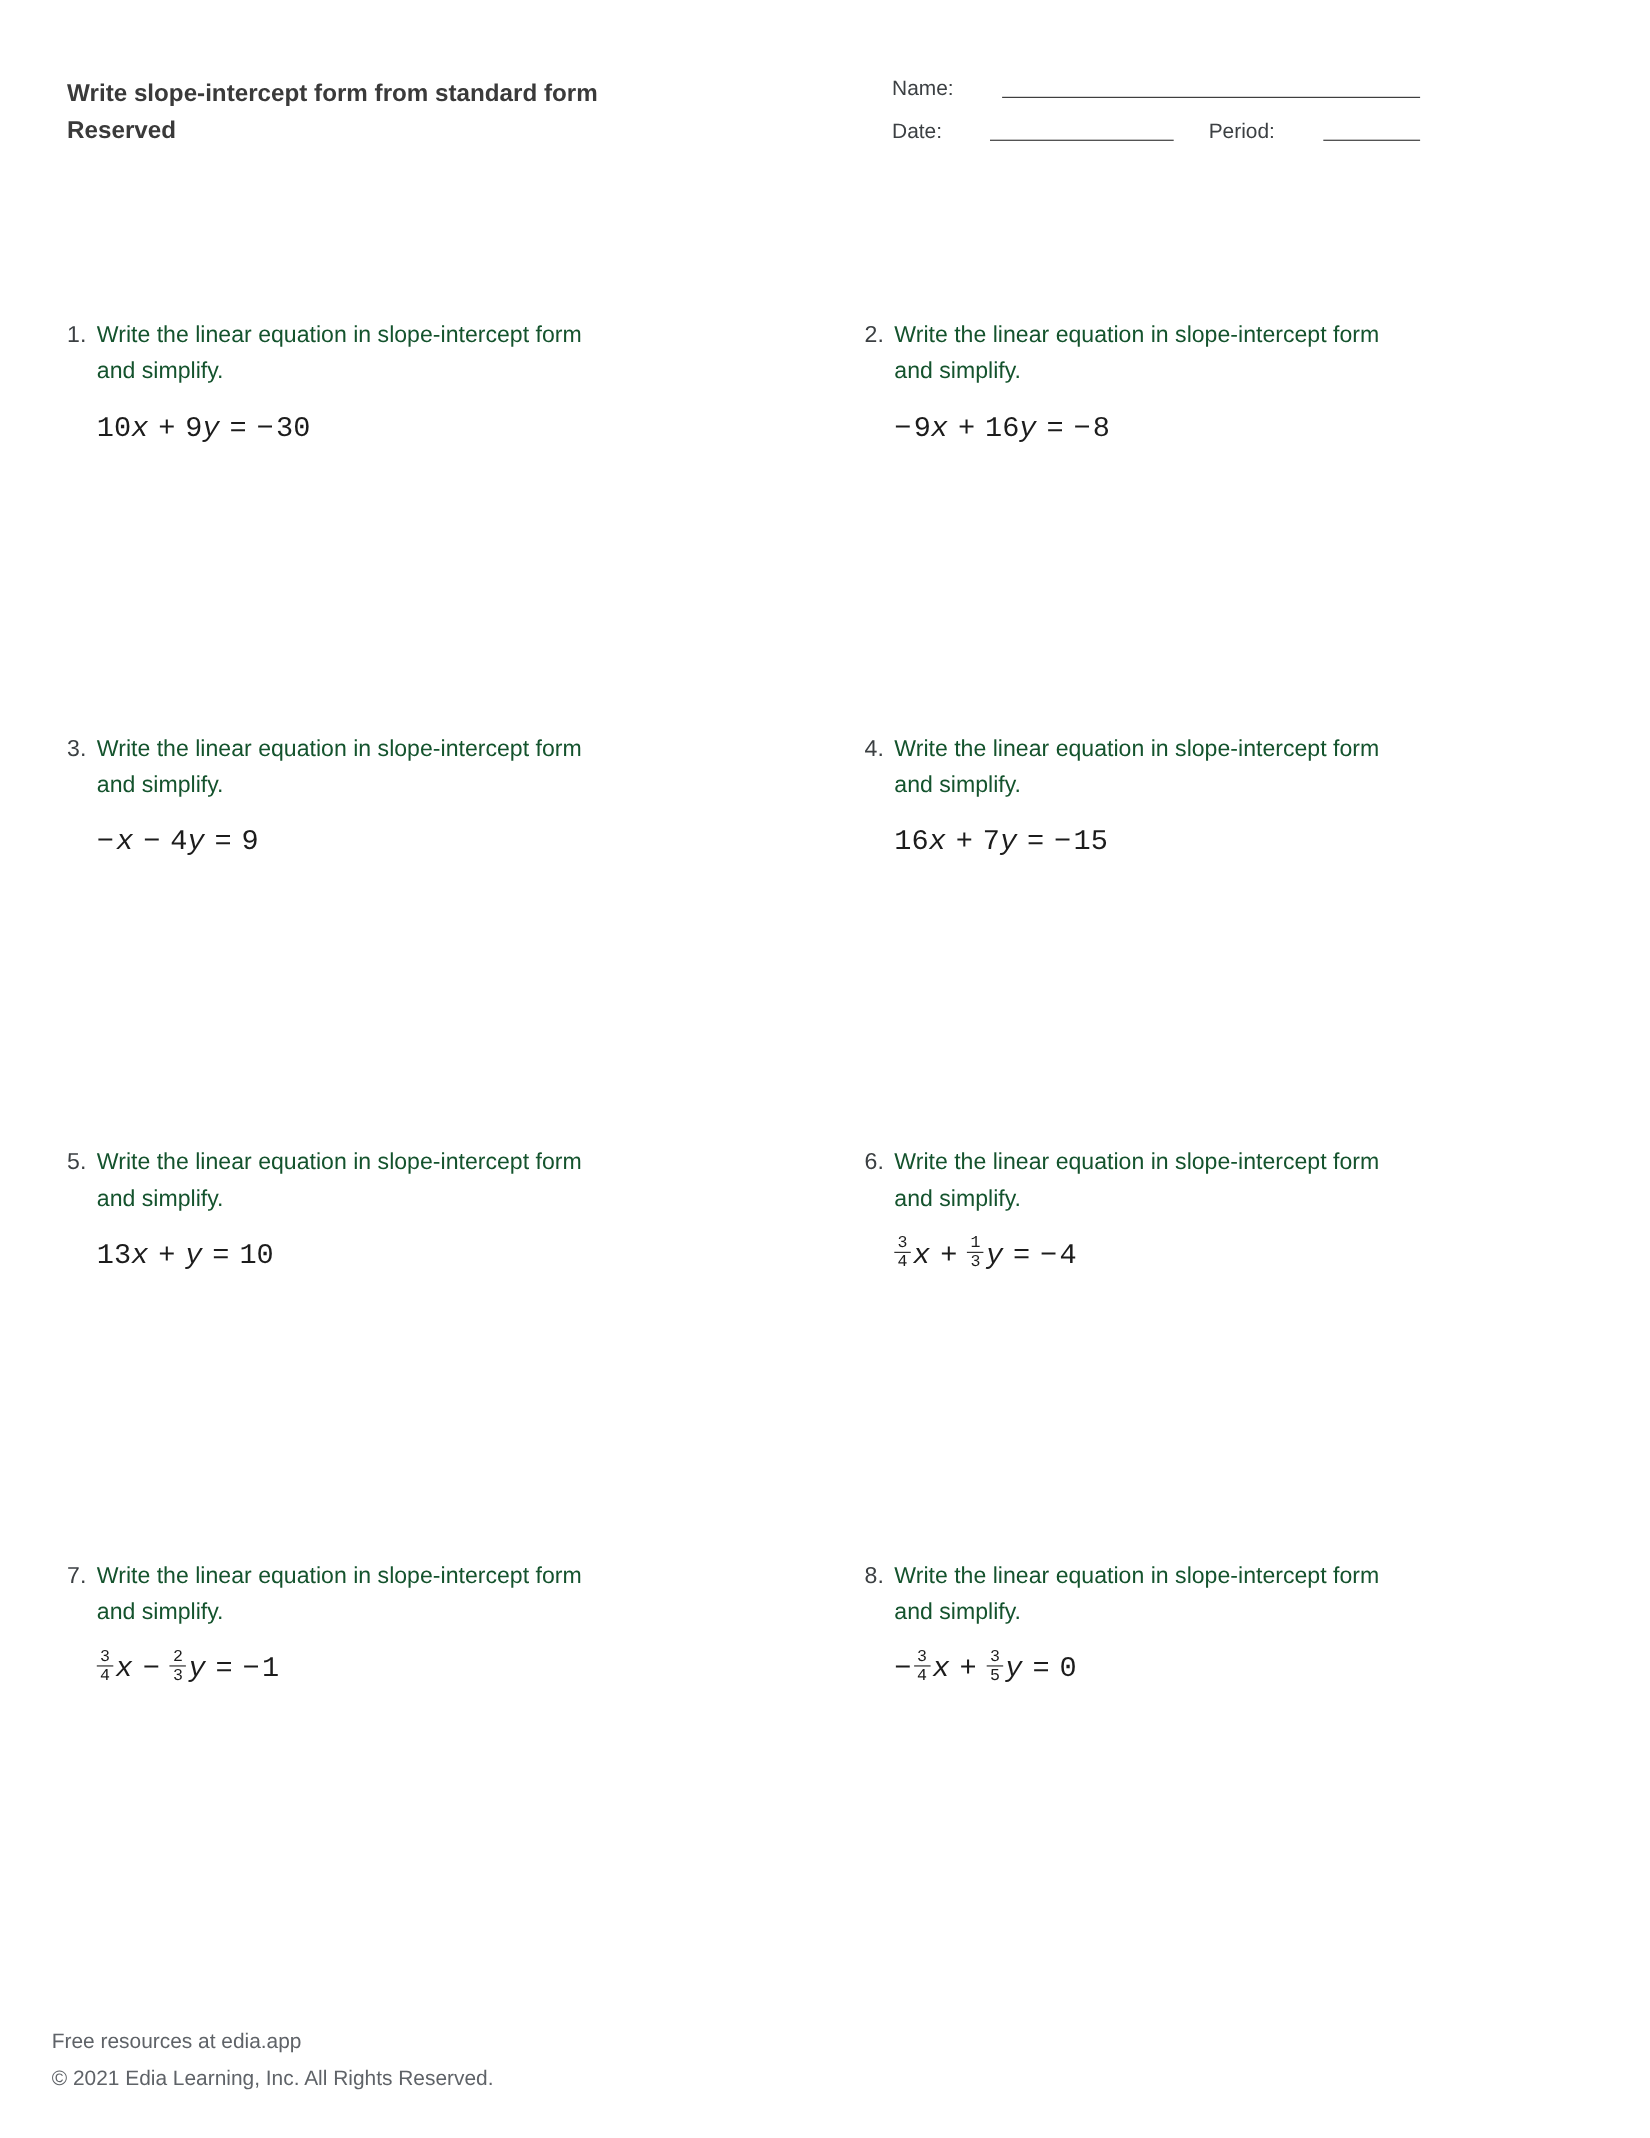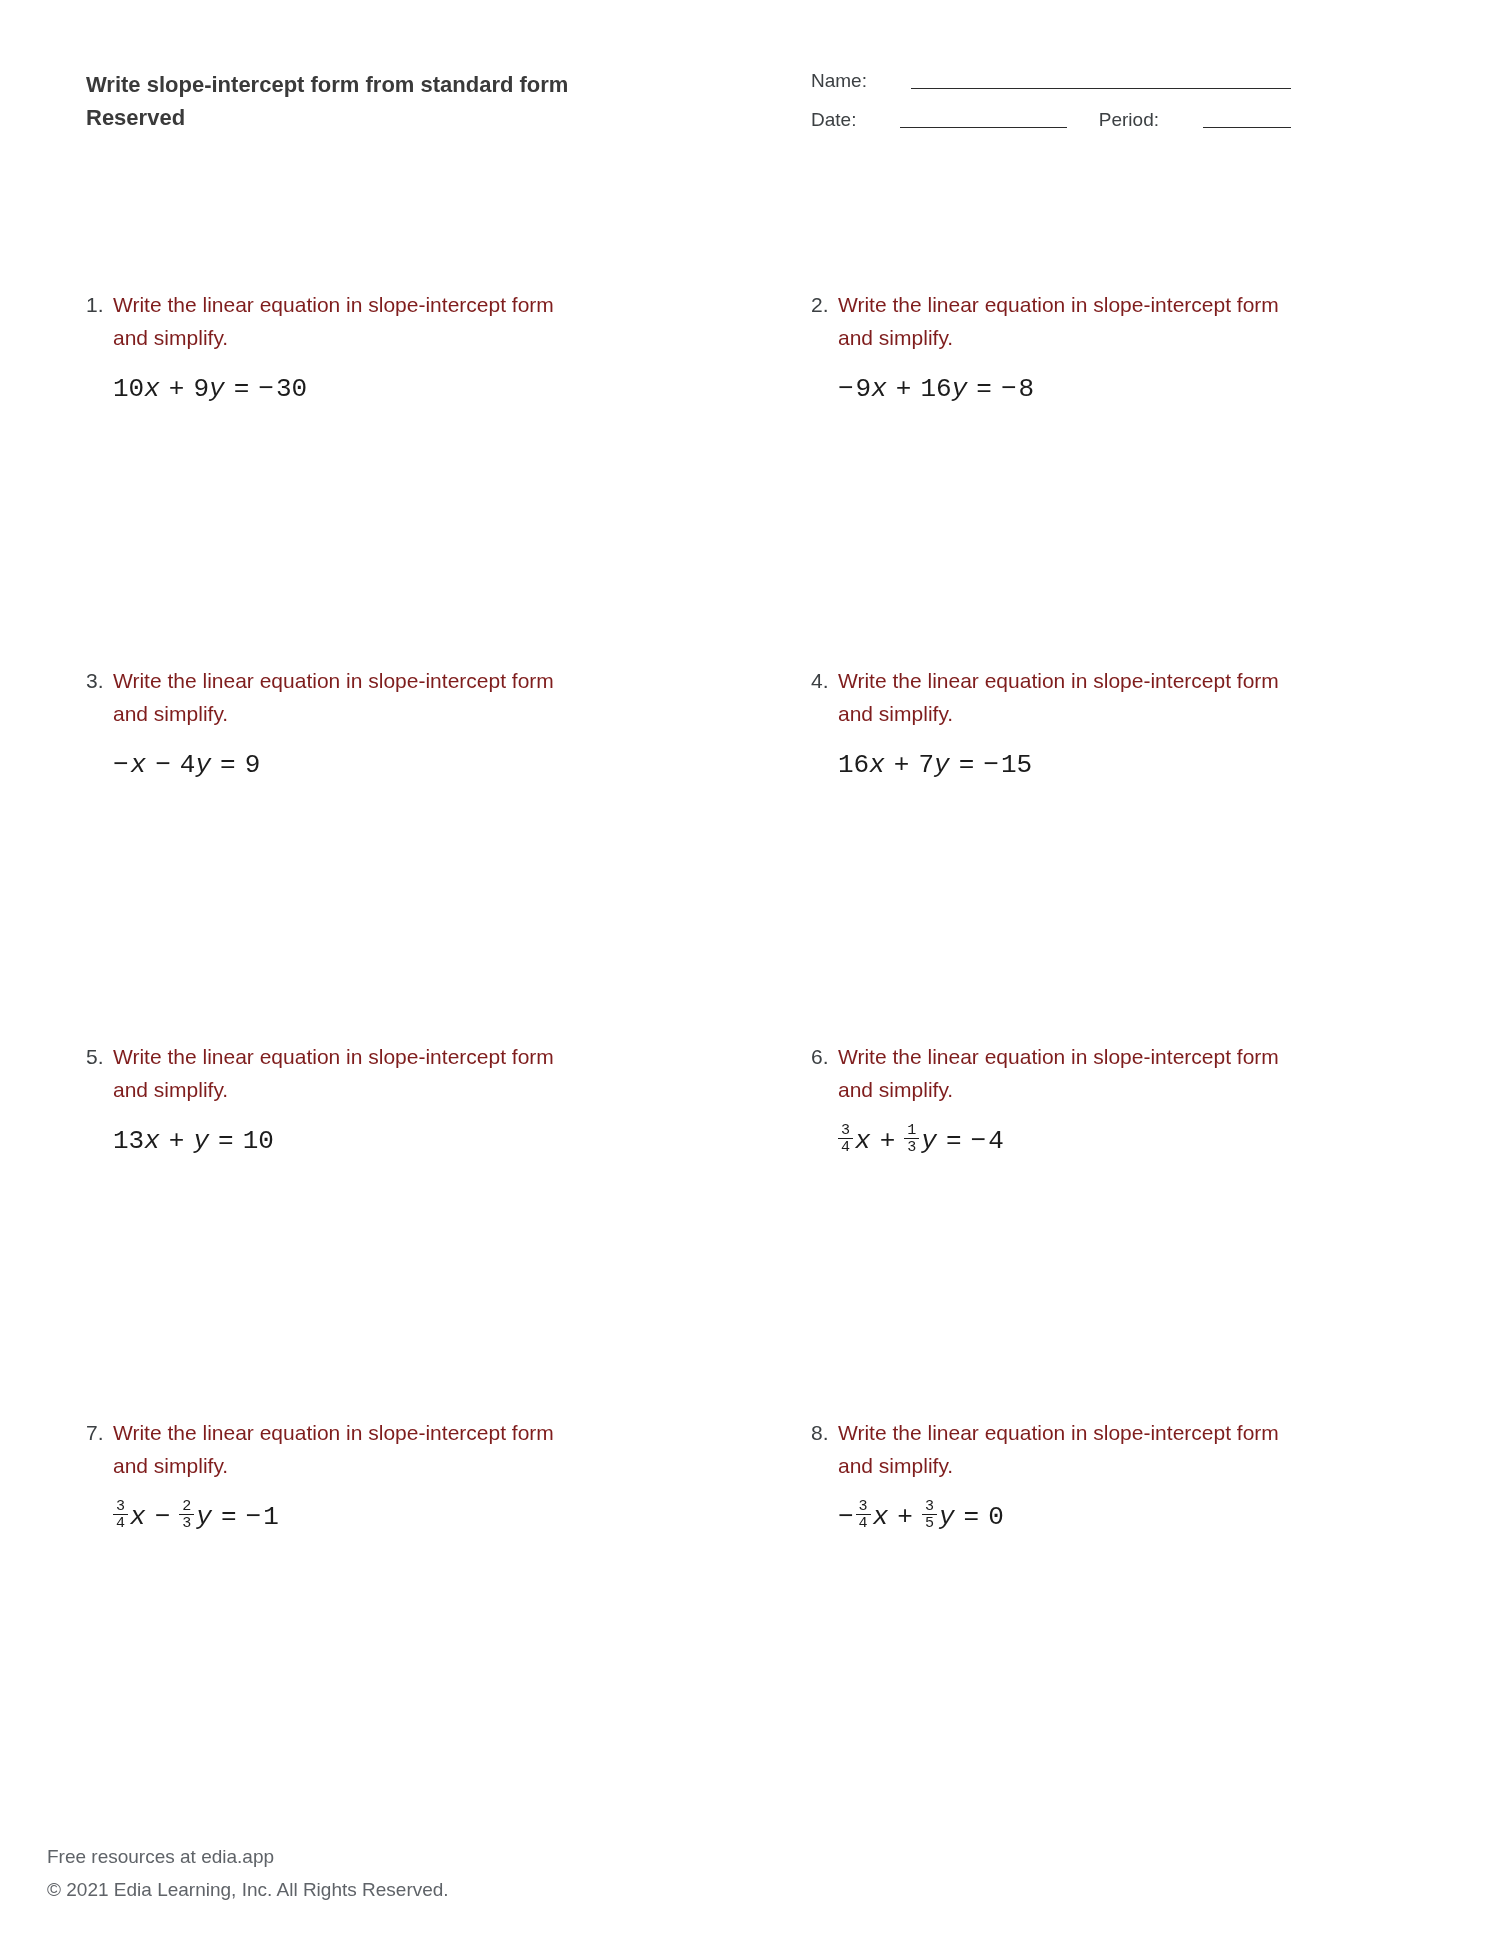--- a/index.html
+++ b/index.html
@@ -2,21 +2,21 @@
 <html><head>
 <meta charset="utf-8">
 <style>
   html, body { margin: 0; padding: 0; background: #ffffff; }
   .page {
     position: relative;
     width: 1356px;
     height: 1944px;
     background: #ffffff;
     box-sizing: border-box;
-    padding: 68px 65px 0 86px;
+    padding: 68px 65px 0 61px;
     font-family: "Liberation Sans", sans-serif;
     color: #3c4043;
     overflow: hidden;
   }
 
   
   .header { display: flex; justify-content: space-between; align-items: flex-start; }
   .title { font-size: 22px; font-weight: 700; line-height: 1.5; color: #3a3a3a; max-width: 620px; }
   .fields { width: 480px; font-size: 19px; color: #3c4043; padding-top: 2px; }
   .field-row { display: flex; align-items: flex-end; margin-bottom: 16px; gap: 32px; }
@@ -34,21 +34,21 @@
   
   .problems {
     display: grid;
     grid-template-columns: 725px 1fr;
     grid-auto-rows: 376px;
     margin-top: 140px;
   }
   .problem { display: flex; align-items: flex-start; }
   .pnum { flex: none; width: 27px; font-size: 21px; line-height: 1.6; color: #3c4043; }
   .pbody { flex: 1; }
-  .prompt { font-size: 21px; line-height: 1.6; color: #7f1d1d; white-space: nowrap; }
+  .prompt { font-size: 21px; line-height: 1.6; color: #14532d; white-space: nowrap; }
 
   
   .equation {
     margin-top: 14px;
     font-family: Liberation Mono, monospace;
     font-size: 26px;
     color: #1c1c1c;
     min-height: 40px;
     display: flex;
     align-items: center;

